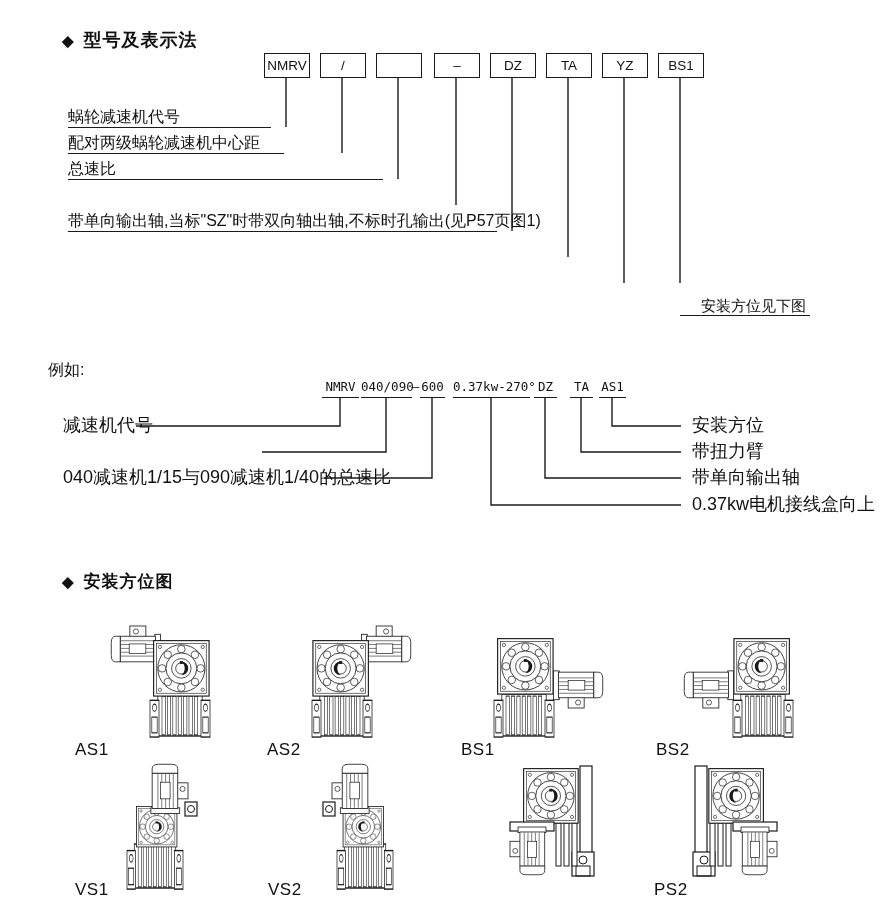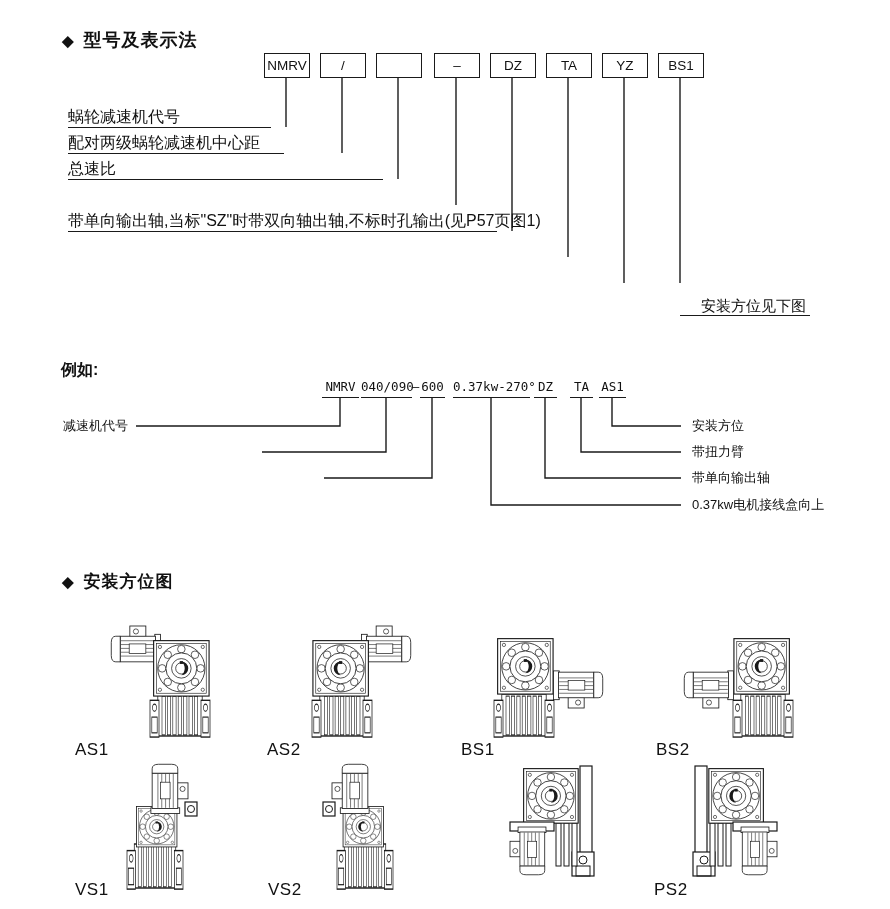--- a/index.html
+++ b/index.html
@@ -7,26 +7,26 @@
   .page{position:relative;width:890px;height:909px;background:#ffffff;overflow:hidden;padding-left:8px;}
   .wires{position:absolute;left:0;top:0;z-index:1;}
   .sec-title{position:absolute;font-weight:bold;font-size:18px;white-space:nowrap;z-index:2;letter-spacing:1px;}
   .sec-title .bullet{font-size:15px;margin-right:9px;}
   .codebox{position:absolute;top:53px;width:44px;height:23px;border:1.6px solid #1a1a1a;background:#fff;
            display:flex;align-items:center;justify-content:center;font-size:13.5px;z-index:2;}
   .callout{position:absolute;left:68px;height:19px;line-height:17px;font-size:16px;white-space:nowrap;
            border-bottom:1.5px solid #1a1a1a;z-index:2;}
   .note{position:absolute;left:680px;top:264px;width:130px;height:19px;line-height:17px;font-size:15px;
         border-bottom:1.5px solid #1a1a1a;box-sizing:border-box;padding-left:21px;white-space:nowrap;z-index:2;margin-top:33px;}
-  .ex-title{position:absolute;left:61px;top:360px;font-size:16px;font-weight:bold;z-index:2;}
+  .ex-title{position:absolute;left:48px;top:360px;font-size:16px;font-weight:normal;z-index:2;}
   .seg{position:absolute;top:379px;height:18px;line-height:16px;text-align:center;
        font-family:"DejaVu Sans Mono",monospace;font-size:12.5px;white-space:nowrap;
        border-bottom:1.5px solid #1a1a1a;z-index:2;}
   .seg.nol{border-bottom:none;}
-  .exlab{position:absolute;height:18px;line-height:17px;font-size:13px;white-space:nowrap;z-index:2;}
+  .exlab{position:absolute;height:18px;line-height:17px;font-size:18px;white-space:nowrap;z-index:2;}
   .poslab{position:absolute;font-size:17px;letter-spacing:0.5px;z-index:2;}
   .dgm{position:absolute;overflow:visible;z-index:2;stroke:#1a1a1a;}
 </style>
 </head>
 <body>
 
 <div class="page">
 
   <svg width="0" height="0" style="position:absolute" aria-hidden="true">
     <defs>
@@ -153,20 +153,21 @@
   <div class="seg" style="left:322px;width:37px">NMRV</div>
   <div class="seg" style="left:361px;width:51px">040/090</div>
   <div class="seg nol" style="left:410px;width:11px">—</div>
   <div class="seg" style="left:420px;width:25px">600</div>
   <div class="seg" style="left:453px;width:77px">0.37kw-270°</div>
   <div class="seg" style="left:534px;width:23px">DZ</div>
   <div class="seg" style="left:570px;width:23px">TA</div>
   <div class="seg" style="left:599px;width:27px">AS1</div>
 
   <div class="exlab" style="left:63px;top:417px">减速机代号</div>
+  <div class="exlab" style="left:63px;top:469px">040减速机1/15与090减速机1/40的总速比</div>
 
   <div class="exlab" style="left:692px;top:417px">安装方位</div>
   <div class="exlab" style="left:692px;top:443px">带扭力臂</div>
   <div class="exlab" style="left:692px;top:469px">带单向输出轴</div>
   <div class="exlab" style="left:692px;top:496px">0.37kw电机接线盒向上</div>
 
   <div class="sec-title" style="left:62px;top:570px;font-size:17px">
     <span class="bullet">◆</span><span>安装方位图</span>
   </div>
 

